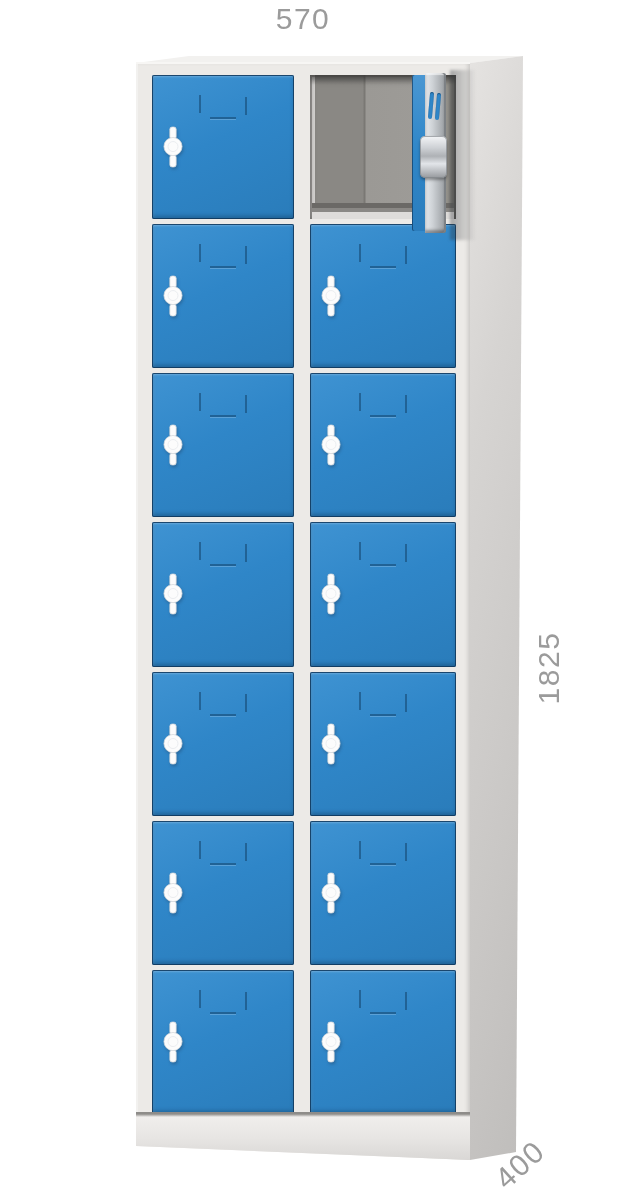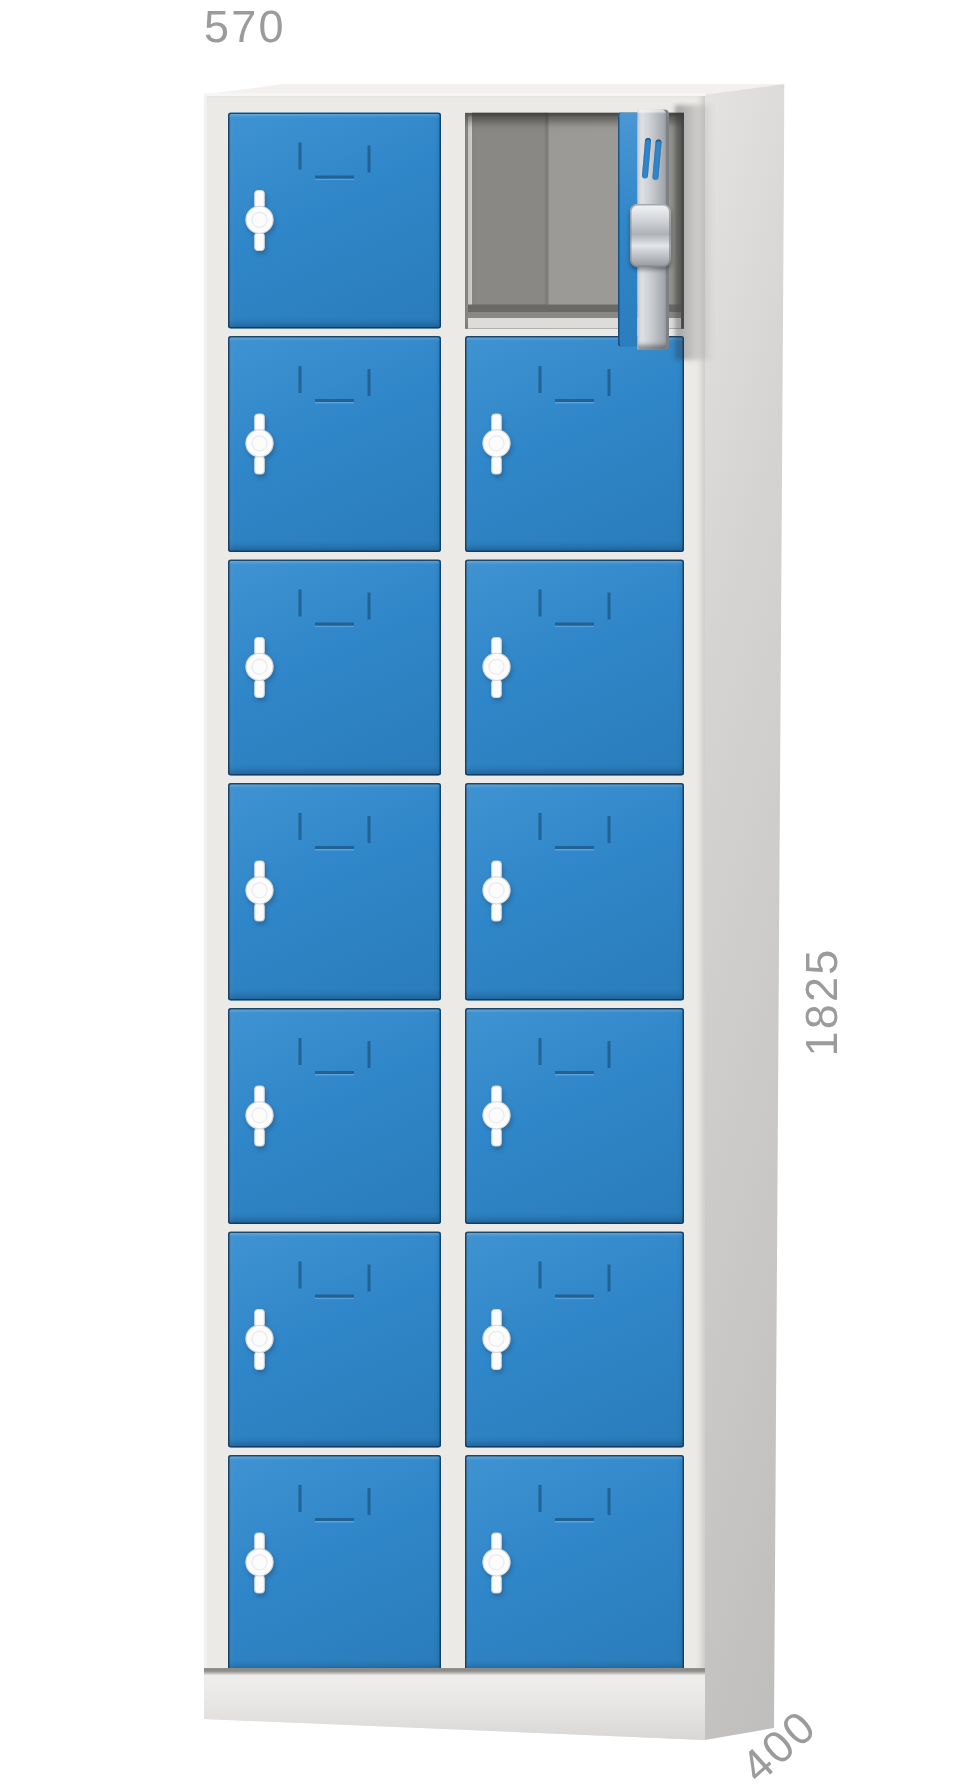--- a/index.html
+++ b/index.html
@@ -5,21 +5,21 @@
   html,body{margin:0;padding:0;background:#ffffff;}
   .stage{
     position:relative;width:638px;height:1194px;background:#ffffff;overflow:hidden;
     font-family:"Liberation Sans",sans-serif;
   }
   
   .dim{
     position:absolute;color:var(--dimension-text,#9b9b9b);
     font-size:30px;font-weight:300;letter-spacing:1.5px;line-height:30px;
   }
-  .dim-width{left:136px;top:4px;width:334px;}
+  .dim-width{left:136px;top:4px;width:334px;text-align:center;}
   .dim-height{left:489px;top:653px;width:120px;text-align:center;transform:rotate(-90deg);}
   .dim-depth{left:472px;top:1150px;width:96px;text-align:center;transform:rotate(-42deg);}
 
   
   .top-face{
     position:absolute;left:136px;top:55px;width:387px;height:9px;
     background:#f2f1ef;
     clip-path:polygon(0 8px,334px 8px,387px 1px,53px 1px);
   }
   .side-face{

